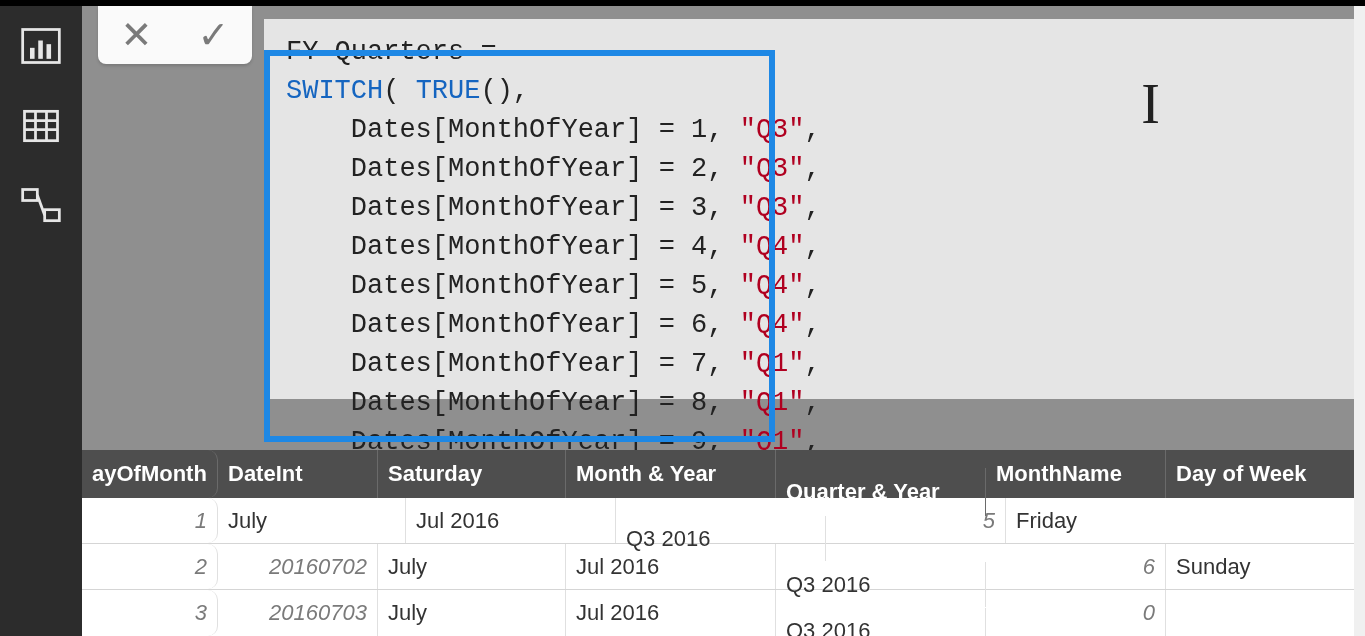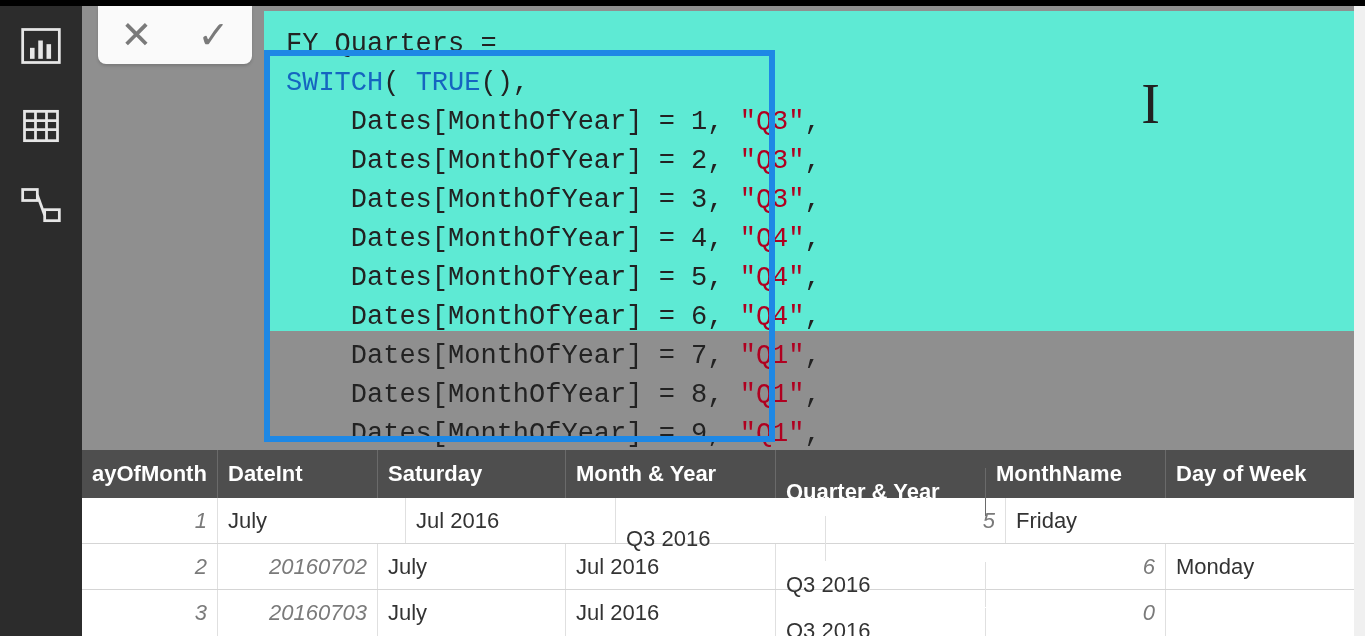--- a/index.html
+++ b/index.html
@@ -29,22 +29,22 @@
   .capsule {
     position: absolute; left: 16px; top: 0; width: 154px; height: 58px;
     background: #fafafa; border-bottom-left-radius: 8px; border-bottom-right-radius: 8px;
     display: flex; align-items: center; justify-content: space-around;
     box-shadow: 0 2px 3px rgba(0,0,0,.15);
   }
   .capsule span { font-size: 38px; color: #7a7a7a; cursor: pointer; line-height: 1; }
 
   
   .formula-panel {
-    position: absolute; left: 182px; top: 5px; right: 0; height: 320px;
-    background: #5eead4;
+    position: absolute; left: 182px; top: 13px; right: 0; height: 380px;
+    background: #e5e5e5;
   }
   .formula-text {
     padding: 14px 22px 0 22px;
     font-family: "Consolas","Courier New",monospace;
     font-size: 27px; line-height: 39px; color: #222;
     white-space: pre;
   }
   .tok-fn   { color: #1565c0; }
   .tok-str  { color: #b00020; }
 
@@ -69,21 +69,21 @@
     font-size: 22px; font-weight: 600; align-items: center;
   }
   .grid-header .col { padding: 0 10px; display:flex; align-items:center; height:100%; border-right: 1px solid #6a6a6a; }
   .grid-row {
     display: flex; height: 46px; align-items: center; font-size: 22px; color: #333;
     border-bottom: 1px solid #d5d5d5; background:#fff;
   }
   .grid-row .col { padding: 0 10px; height:100%; display:flex; align-items:center; border-right: 1px solid #e0e0e0; }
   .grid-row .col.num { justify-content: flex-end; color:#7a7a7a; font-style: italic; }
 
-  .cw0 { width: 136px; justify-content:flex-end; }
+  .cw0 { width: 136px; justify-content:flex-end;border-radius:10px; }
   .cw1 { width: 160px; }
   .cw2 { width: 188px; }
   .cw3 { width: 210px; }
   .cw4 { width: 210px; margin-top: 36px; }
   .cw5 { width: 180px; }
   .cw6 { width: 167px; border-right:none !important; }
 
   .right-scroll-stub { position:absolute; right:0; top:6px; width:11px; height:630px; background:#f0f0f0; }
 </style>
 </head>
@@ -163,21 +163,21 @@
     <div class="col cw5 num">5</div>
     <div class="col cw6">Friday</div>
   </div>
   <div class="grid-row">
     <div class="col cw0 num">2</div>
     <div class="col cw1 num">20160702</div>
     <div class="col cw2">July</div>
     <div class="col cw3">Jul 2016</div>
     <div class="col cw4">Q3 2016</div>
     <div class="col cw5 num">6</div>
-    <div class="col cw6">Monday</div>
+    <div class="col cw6">Sunday</div>
   </div>
   <div class="grid-row" style="border-bottom:none;">
     <div class="col cw0 num">3</div>
     <div class="col cw1 num">20160703</div>
     <div class="col cw2">July</div>
     <div class="col cw3">Jul 2016</div>
     <div class="col cw4">Q3 2016</div>
     <div class="col cw5 num">0</div>
   </div>
 </div>

